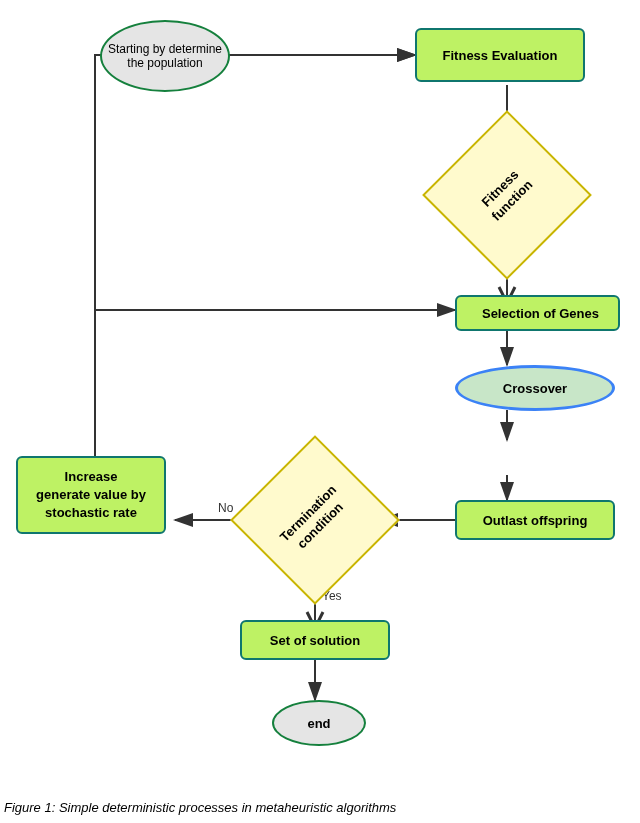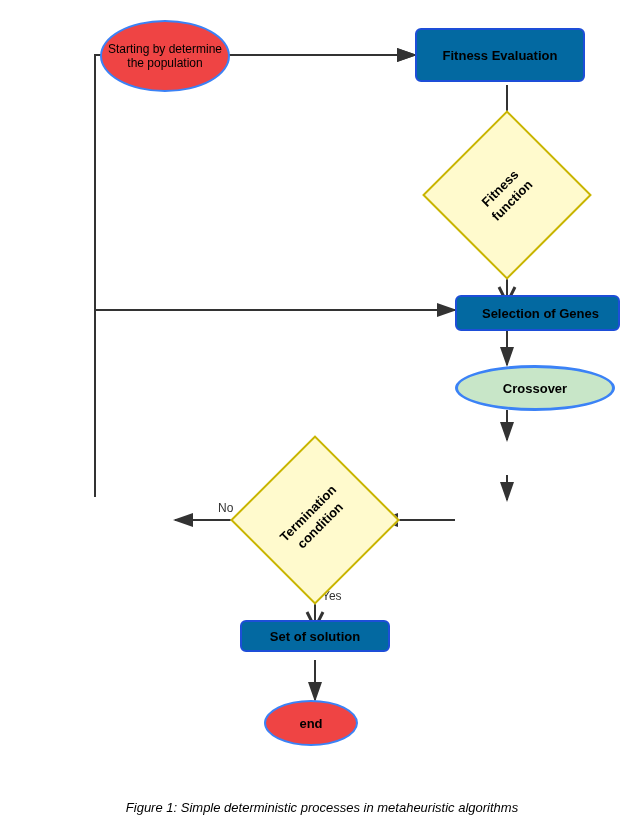--- a/index.html
+++ b/index.html
@@ -20,22 +20,22 @@
       position: absolute;
       display: flex;
       align-items: center;
       justify-content: center;
       text-align: center;
       font-size: 13px;
       font-weight: bold;
     }
     .green-rect {
       border-radius: 6px;
-      border: 2px solid #1d4ed8;
-      background: #0369a1;
+      border: 2px solid #0f766e;
+      background: #bef264;
     }
     .diamond {
       width: 120px;
       height: 120px;
       background: #fffacd;
       border: 2px solid #c8b400;
       transform: rotate(45deg);
     }
     .diamond-text {
       transform: rotate(-45deg);
@@ -47,43 +47,43 @@
     .diamond-wrapper {
       position: absolute;
       width: 120px;
       height: 120px;
       display: flex;
       align-items: center;
       justify-content: center;
     }
     .oval {
       border-radius: 50%;
-      border: 2px solid #3b82f6;
-      background: #ef4444;
+      border: 2px solid #15803d;
+      background: #e5e5e5;
     }
     .crossover-oval {
       border-radius: 50%;
       border: 3px solid #3b82f6;
       background: #c8e6c8;
     }
     
     #arrows-svg {
       position: absolute;
       top: 0;
       left: 0;
       width: 640px;
       height: 790px;
       pointer-events: none;
     }
     .caption {
       position: absolute;
       bottom: 8px;
       left: 0;
       width: 640px;
-      text-align: center;
+      text-align: left;
       font-size: 13px;
       font-style: italic;
       padding-left: 4px;
     }
   </style>
 </head>
 <body>
 
 <div id="diagram-container">
   <svg id="arrows-svg">
@@ -145,33 +145,41 @@
 
   <div class="node green-rect" style="left:455px; top:295px; width:165px; height:36px;padding-left:6px;">
     <span>Selection of Genes</span>
   </div>
 
   <div class="node crossover-oval" style="left:455px; top:365px; width:160px; height:46px;">
     <span>Crossover</span>
   </div>
 
 
+  <div class="node green-rect" style="left:455px; top:500px; width:160px; height:40px;">
+    <span>Outlast offspring</span>
+  </div>
 
   <div class="diamond-wrapper" style="left:255px; top:460px;">
     <div class="diamond"></div>
     <div style="position:absolute;">
       <span class="diamond-text" style="white-space:pre-line; display:block;">Termination
 condition</span>
     </div>
   </div>
 
+  <div class="node green-rect" style="left:16px; top:456px; width:150px; height:78px;">
+    <span style="white-space:pre-line; line-height:1.4;">Increase
+generate value by
+stochastic rate</span>
+  </div>
 
-  <div class="node green-rect" style="left:240px; top:620px; width:150px; height:32px;">
+  <div class="node green-rect" style="left:240px; top:620px; width:150px; height:40px;">
     <span>Set of solution</span>
   </div>
 
-  <div class="node oval" style="left:264px; top:700px; width:94px; height:46px;">
+  <div class="node oval" style="left:272px; top:700px; width:94px; height:46px;">
     <span>end</span>
   </div>
 
 </div>
 
 <div class="caption">Figure 1: Simple deterministic processes in metaheuristic algorithms</div>
 
 </body></html>

